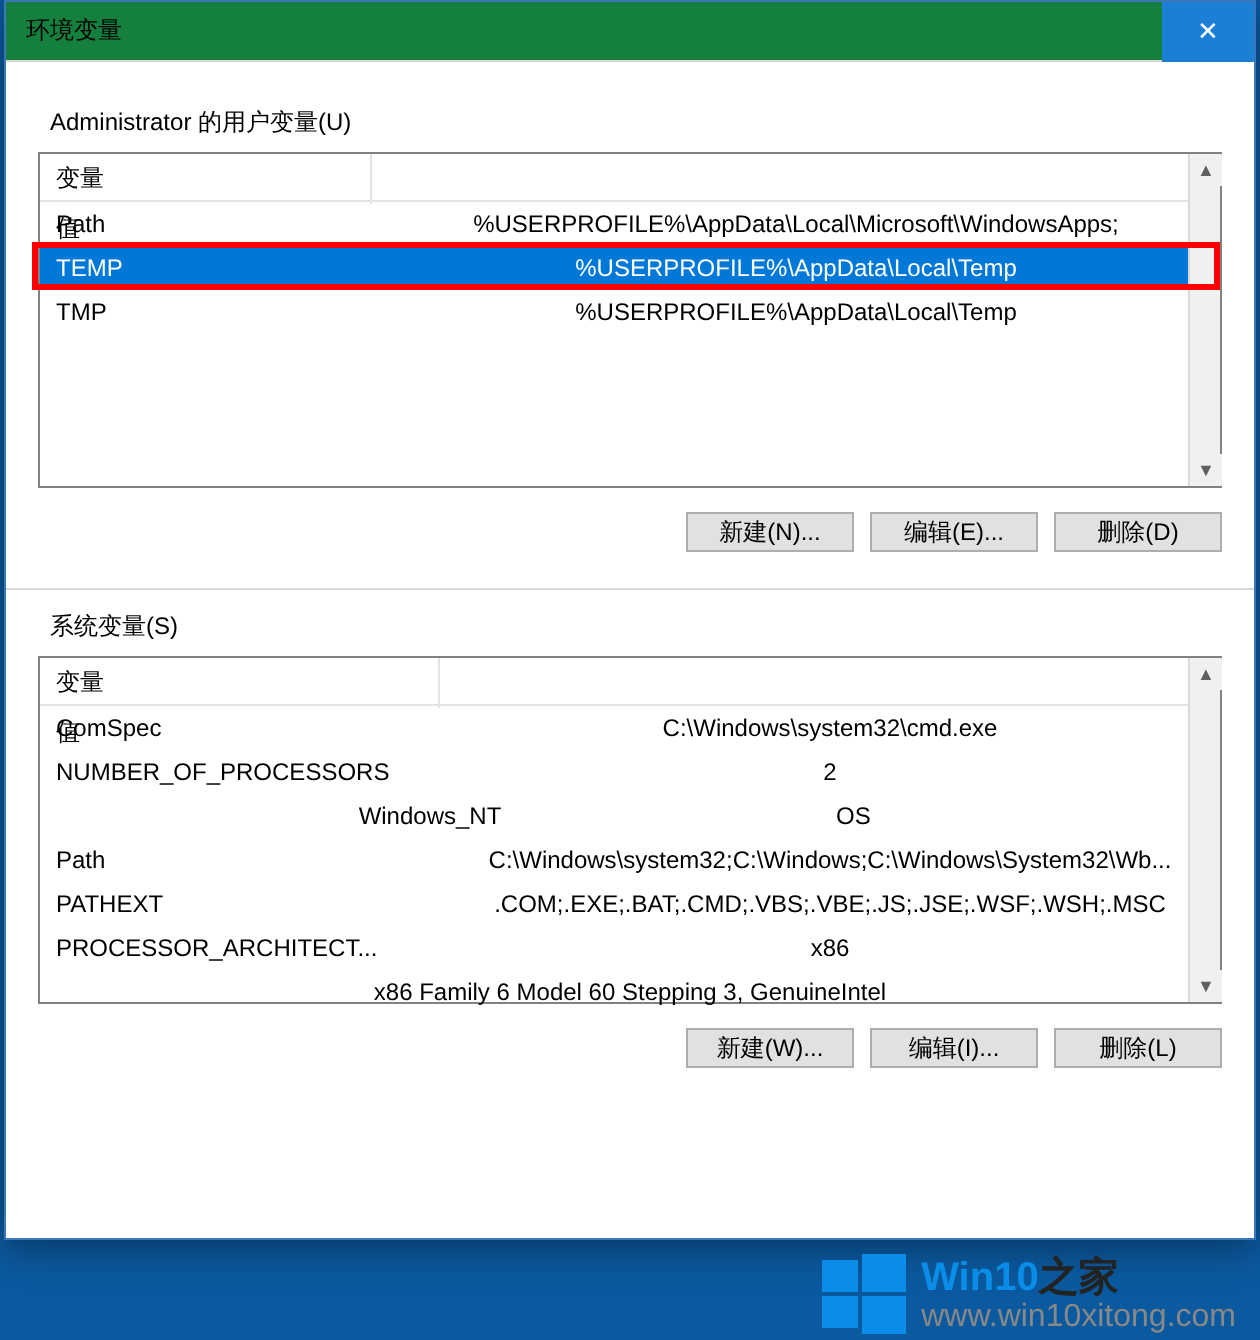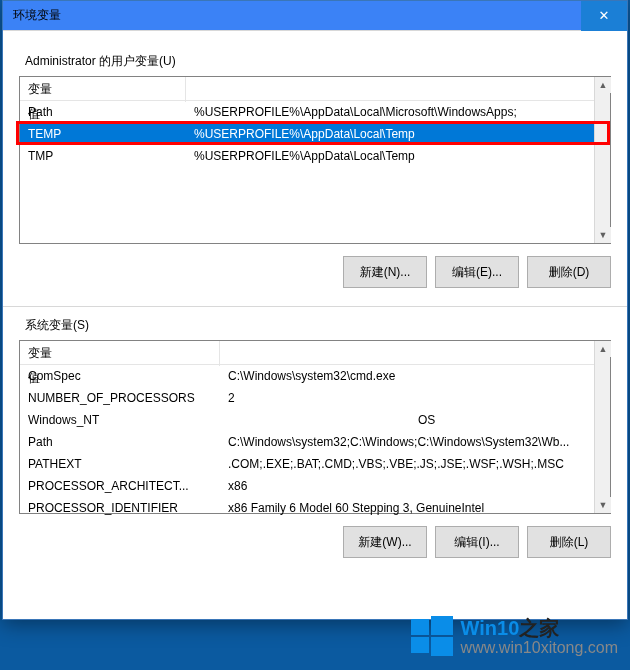--- a/index.html
+++ b/index.html
@@ -16,21 +16,21 @@
       position: absolute;
       left: 2px; top: 0;
       width: 626px;
       height: 620px;
       background: #fff;
       border: 1px solid #3a76b8;
       box-shadow: 0 4px 20px rgba(0,0,0,.4);
     }
     .titlebar {
       height: 30px;
-      background: #3b82f6;
+      background: #15803d;
       display: flex;
       align-items: center;
       border-bottom: 1px solid #d8d8d8;
     }
     .titlebar .title {
       padding-left: 10px;
       font-size: 12px;
       color: #000;
       flex: 1;
     }
@@ -78,21 +78,21 @@
     .lv-rows { overflow: hidden; }
     .lv-row {
       display: flex;
       height: 22px;
       align-items: center;
       font-size: 12px;
     }
     .lv-row .cell { padding: 0 8px; white-space: nowrap; overflow: hidden; text-overflow: ellipsis; }
     .lv-row .cell.name { width: 166px; flex-shrink: 0; }
     .lv-row .cell.name.sys { width: 200px; }
-    .lv-row .cell.value { flex: 1; }
+    .lv-row .cell.value { flex: 1; text-align: center; }
     .lv-row.selected {
       background: #0078d7;
       color: #fff;
     }
     .highlight-box {
       position: absolute;
       border: 3px solid #ff0000;
       pointer-events: none;
     }
     .scrollbar {
@@ -112,39 +112,39 @@
     .scroll-arrow.up { position: absolute; top: 0; }
     .scroll-arrow.down { position: absolute; bottom: 0; }
     .btn-row {
       display: flex;
       justify-content: flex-end;
       gap: 8px;
       margin: 12px 0 18px 0;
     }
     .btn {
       min-width: 84px;
-      height: 32px;
+      height: 20px;
       border: 1px solid #adadad;
       background: #e1e1e1;
       font-size: 12px;
       padding: 0 12px;
       cursor: pointer;
       display: flex;
       align-items: center;
       justify-content: center;
     }
     .divider {
       height: 1px;
       background: #d8d8d8;
       margin: 4px -16px 0 -16px;
     }
     .watermark {
       position: absolute;
       right: 12px;
-      bottom: 12px;
+      bottom: 1px;
       display: flex;
       align-items: center;
       gap: 8px;
     }
     .wm-logo svg { display: block; }
     .wm-text { display: flex; flex-direction: column; align-items: flex-start; line-height: 1.1; }
     .wm-title { font-size: 20px; font-weight: 600; color: #222; }
     .wm-blue { color: #0a8de8; }
     .wm-url { font-size: 16px; color: #888; }
   </style>
@@ -219,21 +219,20 @@
           </div>
           <div class="lv-row">
             <div class="cell name sys">PATHEXT</div>
             <div class="cell value">.COM;.EXE;.BAT;.CMD;.VBS;.VBE;.JS;.JSE;.WSF;.WSH;.MSC</div>
           </div>
           <div class="lv-row">
             <div class="cell name sys">PROCESSOR_ARCHITECT...</div>
             <div class="cell value">x86</div>
           </div>
           <div class="lv-row">
-            <div class="cell name sys">PROCESSOR_IDENTIFIER</div>
             <div class="cell value">x86 Family 6 Model 60 Stepping 3, GenuineIntel</div>
           </div>
         </div>
       <div class="scrollbar">
         <div class="scroll-arrow up">▲</div>
         <div class="scroll-arrow down">▼</div>
       </div>
     </div>
     <div class="btn-row">
       <div class="btn">新建(W)...</div>

